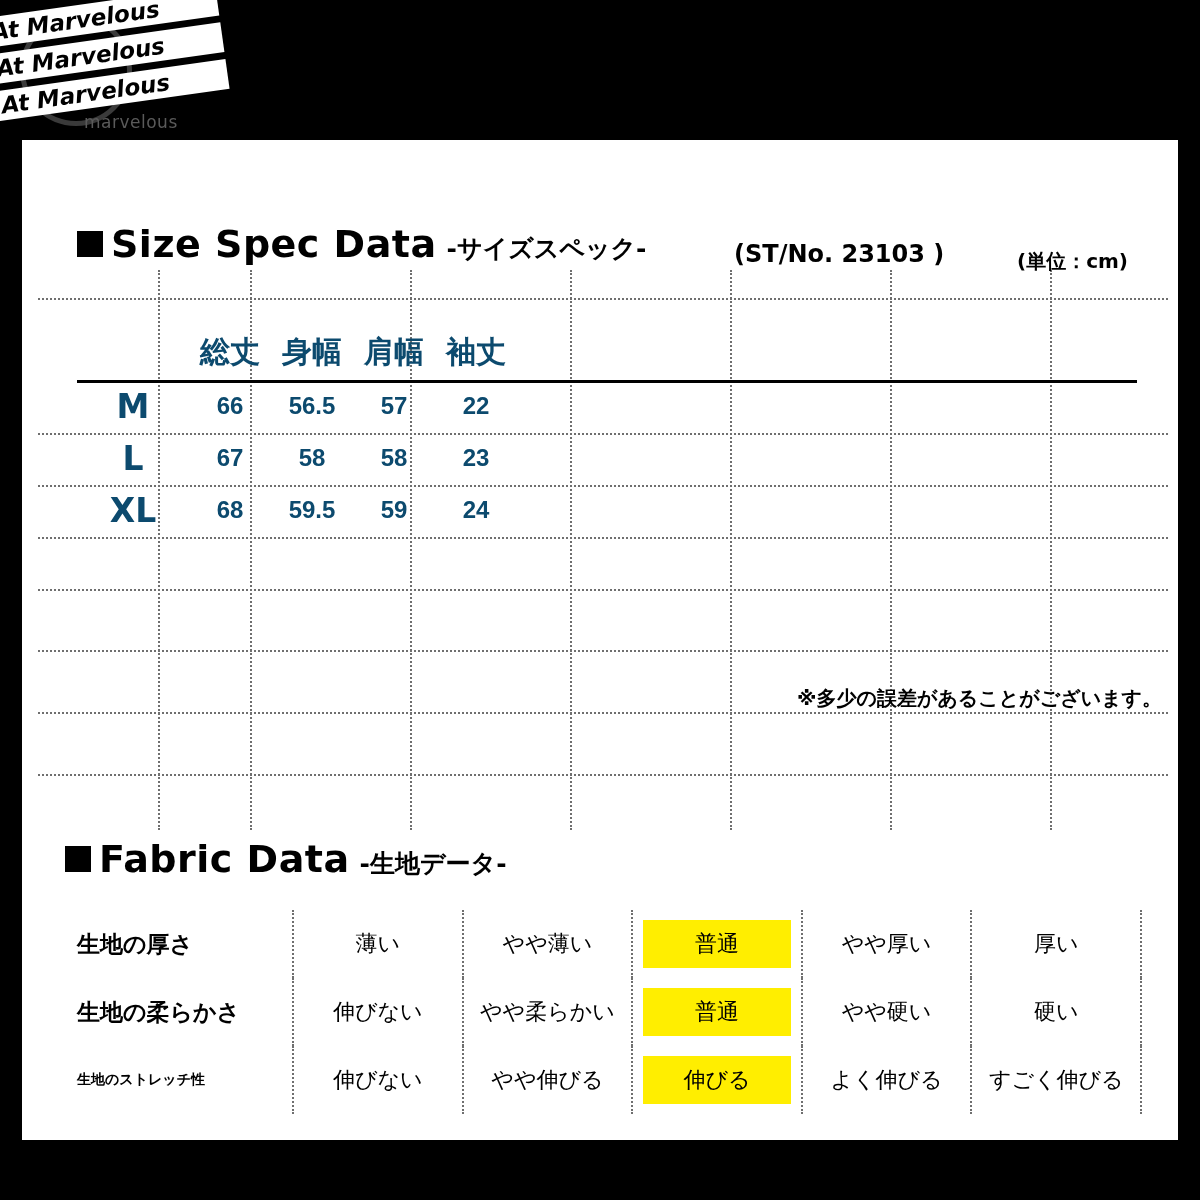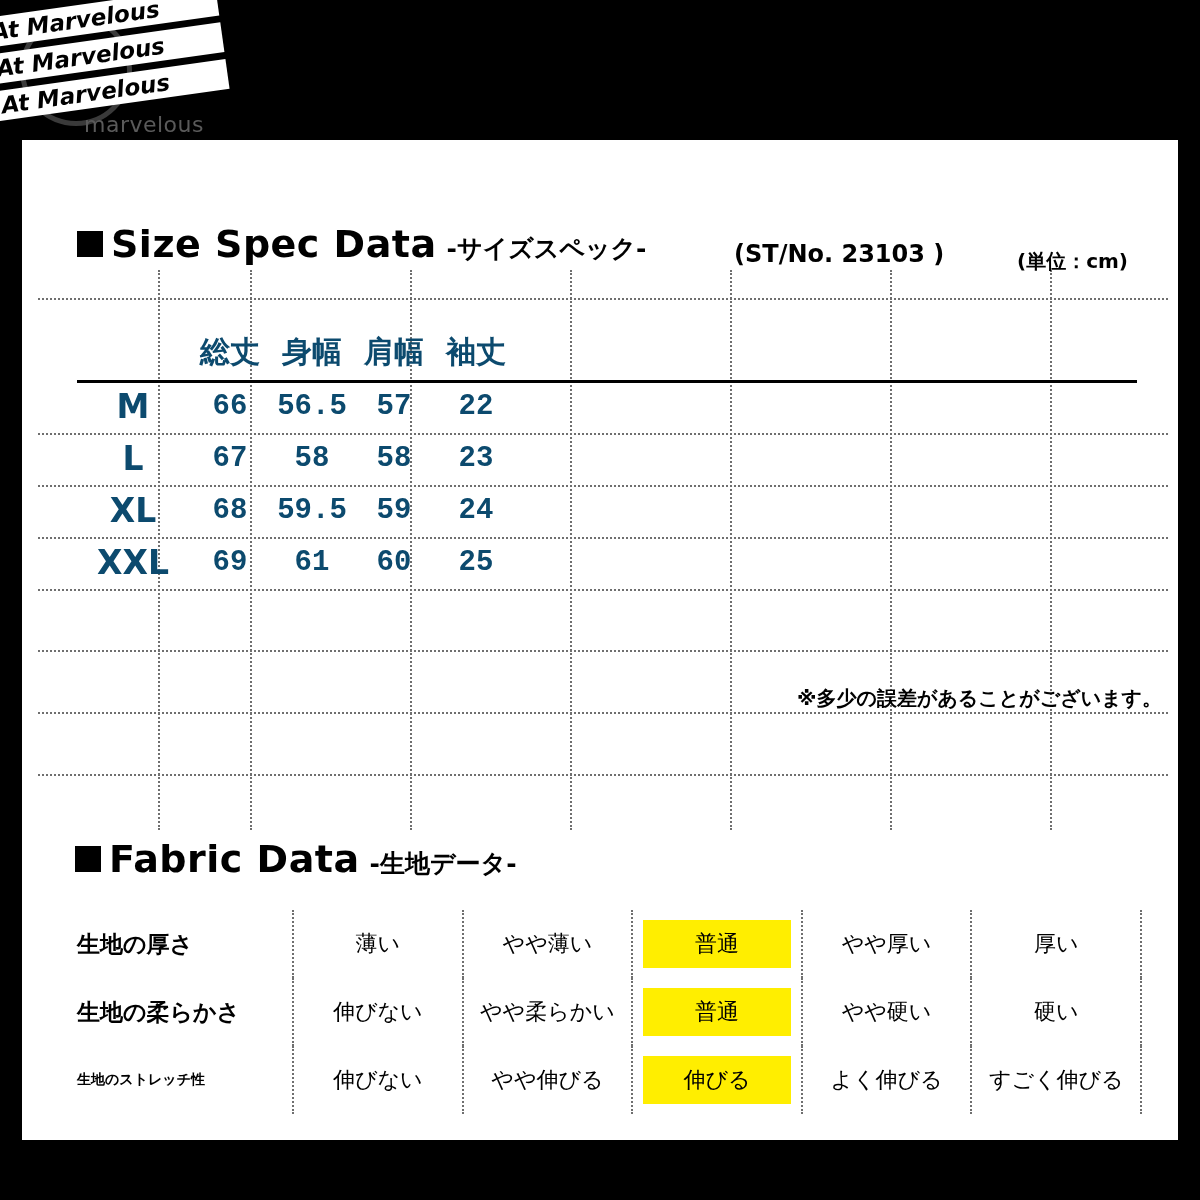--- a/index.html
+++ b/index.html
@@ -37,21 +37,21 @@
     height: 112px;
     border: 5px solid #3a3a3a;
     border-radius: 50%;
     box-sizing: border-box;
   }
   .wm-brand {
     position: absolute;
     left: 84px;
     top: 112px;
     color: #5a5a5a;
-    font-size: 22px;
+    font-size: 17px;
     letter-spacing: .5px;
     font-family: "DejaVu Sans", "Liberation Sans", sans-serif;
     text-align: center;
   }
   .wm-lines {
     position: absolute;
     left: -18px;
     top: 2px;
     transform: rotate(-8deg);
   }
@@ -159,24 +159,24 @@
     width: 82px;
     font-family: "DejaVu Sans", "Liberation Sans", sans-serif;
   }
   .size-table .sizecell {
     font-size: 33px;
     height: 52px;
     width: 112px;
     font-family: "DejaVu Sans", "Liberation Sans", sans-serif;
   }
   .size-table .valcell {
-    font-size: 29px;
+    font-size: 24px;
     height: 52px;
     width: 82px;
-    font-family: Liberation Mono, monospace;
+    font-family: Liberation Sans, sans-serif;
   }
   .hdr-rule {
     position: absolute;
     left: 55px;
     top: 380px;
     width: 1060px;
     height: 0;
     border-top: 3px solid #000;
   }
   .note {
@@ -299,34 +299,27 @@
         <td class="valcell">58</td>
         <td class="valcell">23</td>
       </tr>
       <tr>
         <td class="sizecell">XL</td>
         <td class="valcell">68</td>
         <td class="valcell">59.5</td>
         <td class="valcell">59</td>
         <td class="valcell">24</td>
       </tr>
-      <tr>
-        <td class="sizecell">XXL</td>
-        <td class="valcell">69</td>
-        <td class="valcell">61</td>
-        <td class="valcell">60</td>
-        <td class="valcell">25</td>
-      </tr>
     </tbody>
       </table>
     <div class="hdr-rule" style="top:240px;"></div>
 
     <div class="note" style="top:545px;">※多少の誤差があることがございます。</div>
 
-    <div class="sec-title" style="left:53px; top:700px;">
+    <div class="sec-title" style="left:43px; top:700px;">
       <span class="sq"></span>
       <span class="sec-main">Fabric Data</span>
       <span class="sec-sub">-生地データ-</span>
     </div>
 
     <div class="fabric">
 
       <div class="frow">
         <div class="flabel">生地の厚さ</div>
         <div class="fsep"></div>

